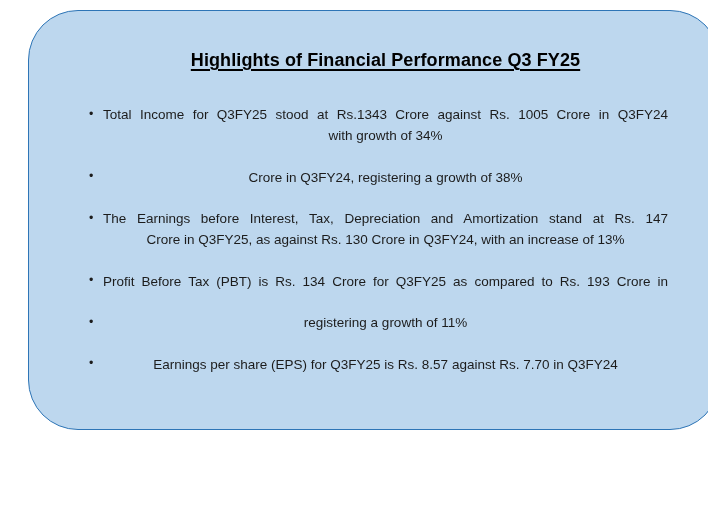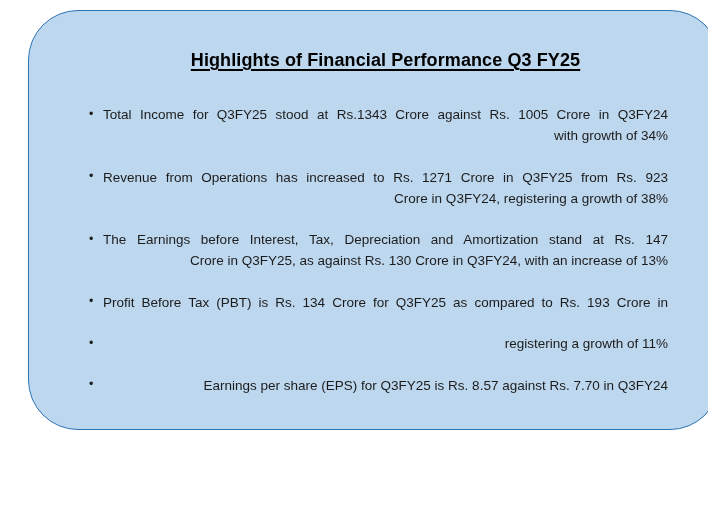--- a/index.html
+++ b/index.html
@@ -41,42 +41,41 @@
     position:relative;
     margin-bottom:20.5px;
     color:var(--body-text);
     font-size:13.5px;line-height:21px;
   }
   .bullet:last-child{margin-bottom:0;}
   .dot{
     position:absolute;left:-14px;top:-0.5px;
     font-size:12.5px;color:var(--body-text);
   }
-  .line{text-align:right;}
+  .line{text-align:center;}
   .line.just{text-align:justify;text-align-last:justify;}
 </style>
 </head>
 <body>
 
 <div class="card">
   <div class="content">
 
     <div class="title">Highlights of Financial Performance Q3 FY25</div>
 
     <div class="bullets">
 
       <div class="bullet">
         <span class="dot">•</span>
         <div class="line just">Total Income for Q3FY25 stood at Rs.1343 Crore against Rs. 1005 Crore in Q3FY24</div>
         <div class="line">with growth of 34%</div>
       </div>
 
       <div class="bullet">
         <span class="dot">•</span>
-        <div class="line just">Revenue from Operations has increased to Rs. 1271 Crore in Q3FY25 from Rs. 923</div>
         <div class="line">Crore in Q3FY24, registering a growth of 38%</div>
       </div>
 
       <div class="bullet">
         <span class="dot">•</span>
         <div class="line just">The Earnings before Interest, Tax, Depreciation and Amortization stand at Rs. 147</div>
         <div class="line">Crore in Q3FY25, as against Rs. 130 Crore in Q3FY24, with an increase of 13%</div>
       </div>
 
       <div class="bullet">

